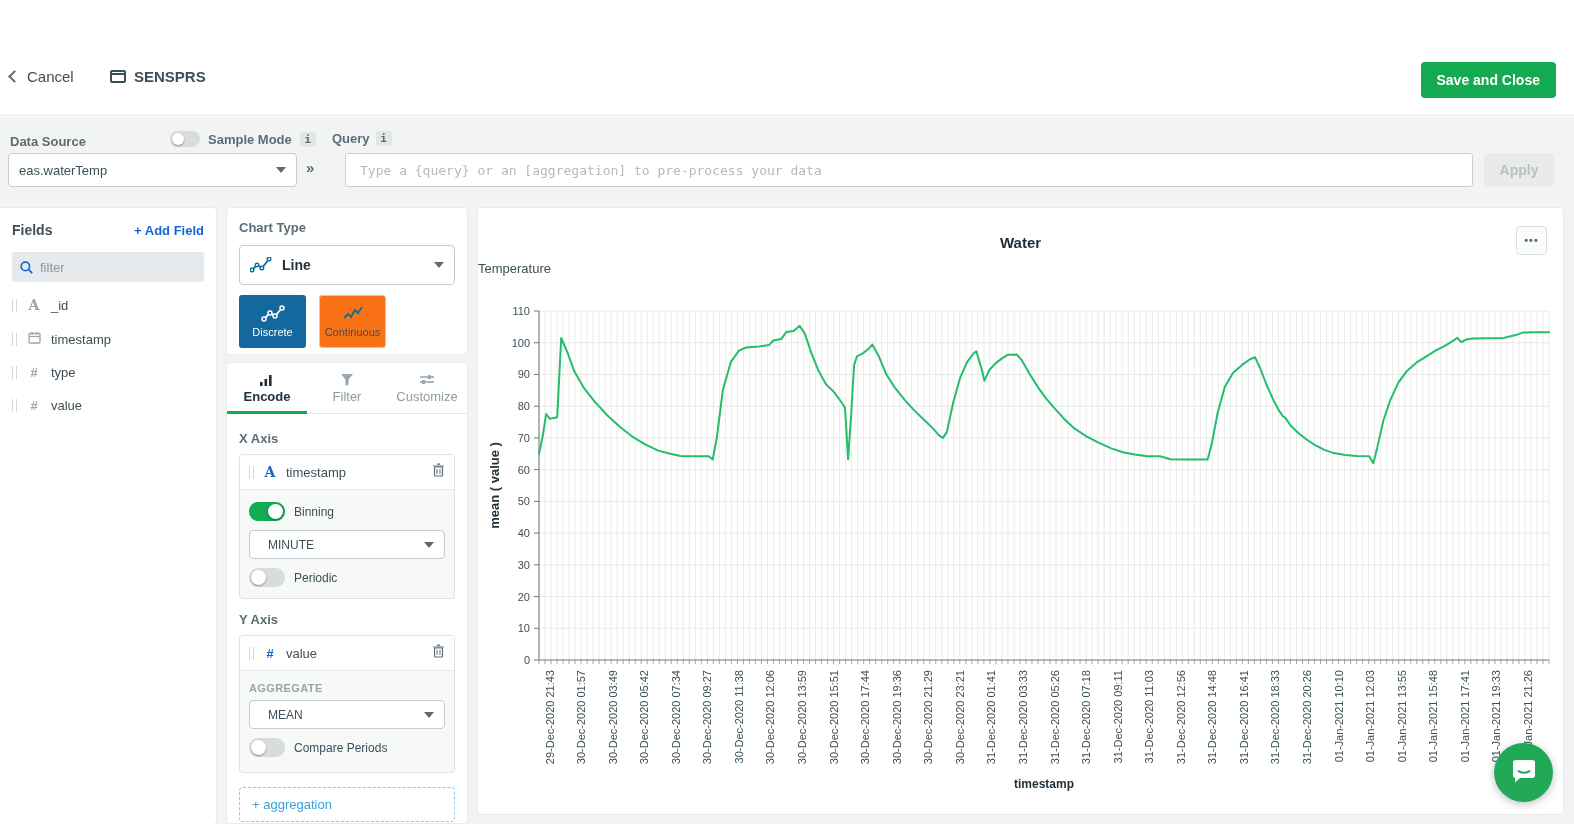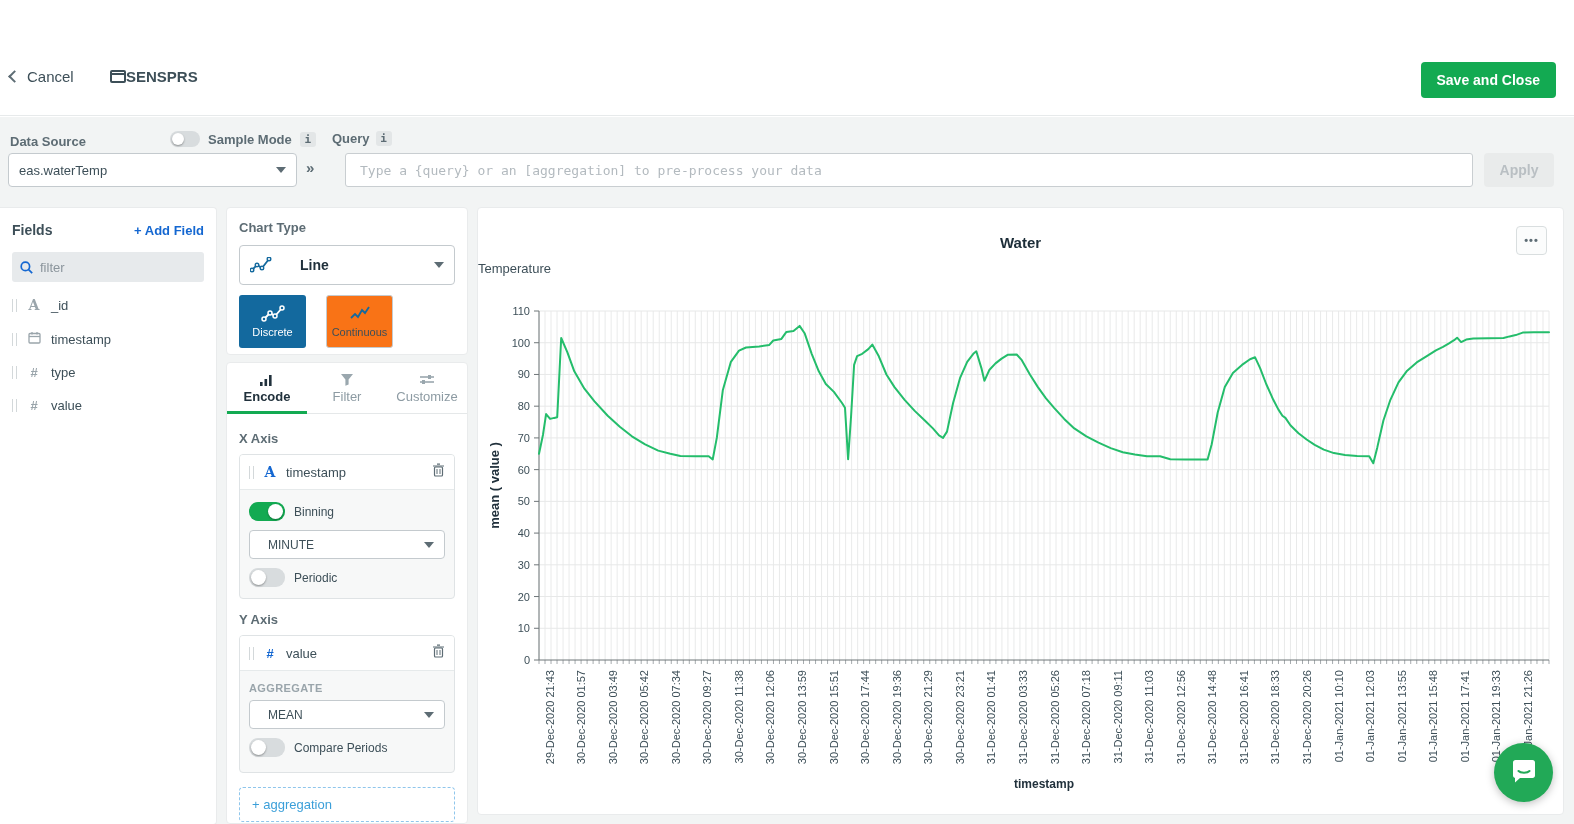--- a/index.html
+++ b/index.html
@@ -5,21 +5,21 @@
   * { margin:0; padding:0; box-sizing:border-box; }
   html,body { width:1574px; height:824px; }
   body { font-family:"Liberation Sans", sans-serif; background:#fff; position:relative; overflow:hidden; color:#3d4f58; }
 
   .red-dot { position:absolute; left:375px; top:2px; width:7px; height:7px; border-radius:2px; background:#e8281e; }
 
   
   .header { position:absolute; left:0; top:0; width:1574px; height:116px; background:#fff; border-bottom:1px solid #e7eaeb; }
   .cancel { position:absolute; left:10px; top:68px; display:flex; align-items:center; gap:8px; font-size:15px; color:#3d4f58; cursor:pointer; }
   .chev-left { width:9px; height:9px; border-left:2px solid #5d6c74; border-bottom:2px solid #5d6c74; transform:rotate(45deg); }
-  .board { position:absolute; left:90px; top:68px; display:flex; align-items:center; font-size:15px; font-weight:bold; color:#3d4f58; cursor:pointer;padding-left:20px; }
+  .board { position:absolute; left:90px; top:68px; display:flex; align-items:center; gap:8px; font-size:15px; font-weight:bold; color:#3d4f58; cursor:pointer;padding-left:20px; }
   .board-icon { width:16px; height:13px; border:2px solid #3d4f58; border-radius:2px; position:relative; }
   .board-icon:before { content:""; position:absolute; left:0; top:1px; width:100%; height:2px; background:#3d4f58; }
   .save-btn { position:absolute; right:18px; top:62px; background:#13aa52; color:#fff; font-weight:bold; font-size:14px; padding:10px 16px; border:none; border-radius:4px; cursor:pointer; }
 
   
   .workspace { position:absolute; left:0; top:117px; width:1574px; height:707px; background:#f2f4f4; }
 
   
   .label-sm { font-size:13px; font-weight:bold; color:#5d6c74; }
   .ds-label { position:absolute; left:10px; top:17px; }
@@ -50,22 +50,22 @@
   .search-box input { border:none; background:transparent; outline:none; font-size:13px; color:#3d4f58; width:140px; }
   .search-box input::placeholder { color:#8b959c; }
   .field-row { display:flex; align-items:center; gap:9px; padding:9px 12px; cursor:grab; }
   .drag-handle { width:5px; height:13px; border-left:1px solid #d3d8da; border-right:1px solid #d3d8da; flex:none; }
   .f-icon { width:16px; text-align:center; color:#9aa5ab; font-size:13px; flex:none; }
   .f-icon.str { font-family:"DejaVu Serif", serif; font-weight:bold; font-size:14px; }
   .f-icon.num { font-weight:bold; }
   .field-name { font-size:13px; color:#3d4f58; }
 
   .charttype-panel { left:226px; top:90px; width:242px; height:148px; padding:12px; }
-  .ct-select { margin-top:10px; height:40px; font-size:14px; color:#21313c; font-weight:bold; gap:28px; }
-  .ct-btns { display:flex; gap:20px; margin-top:10px; }
+  .ct-select { margin-top:10px; height:40px; font-size:14px; color:#21313c; font-weight:bold; gap:10px; }
+  .ct-btns { display:flex; gap:13px; margin-top:10px; }
   .ct-btn { width:67px; height:53px; border-radius:3px; display:flex; flex-direction:column; align-items:center; justify-content:center; gap:3px; font-size:11px; cursor:pointer; }
   .ct-btn.active { background:#13699e; color:#fff; }
   .ct-btn.inactive { background:#f97316; border:1px solid #c4cace; color:#3d4f58; }
 
   .encode-panel { left:226px; top:245px; width:242px; height:462px; }
   .tabs { display:flex; border-bottom:1px solid #e5e8e9; }
   .tab { flex:1; text-align:center; padding:10px 0 9px 0; font-size:13px; color:#8d9ba3; cursor:pointer; position:relative; }
   .tab .t-icon { display:block; height:14px; margin-bottom:2px; }
   .tab.active { color:#21313c; font-weight:bold; }
   .tab.active:after { content:""; position:absolute; left:0; bottom:-1px; width:100%; height:3px; background:#13aa52; }

